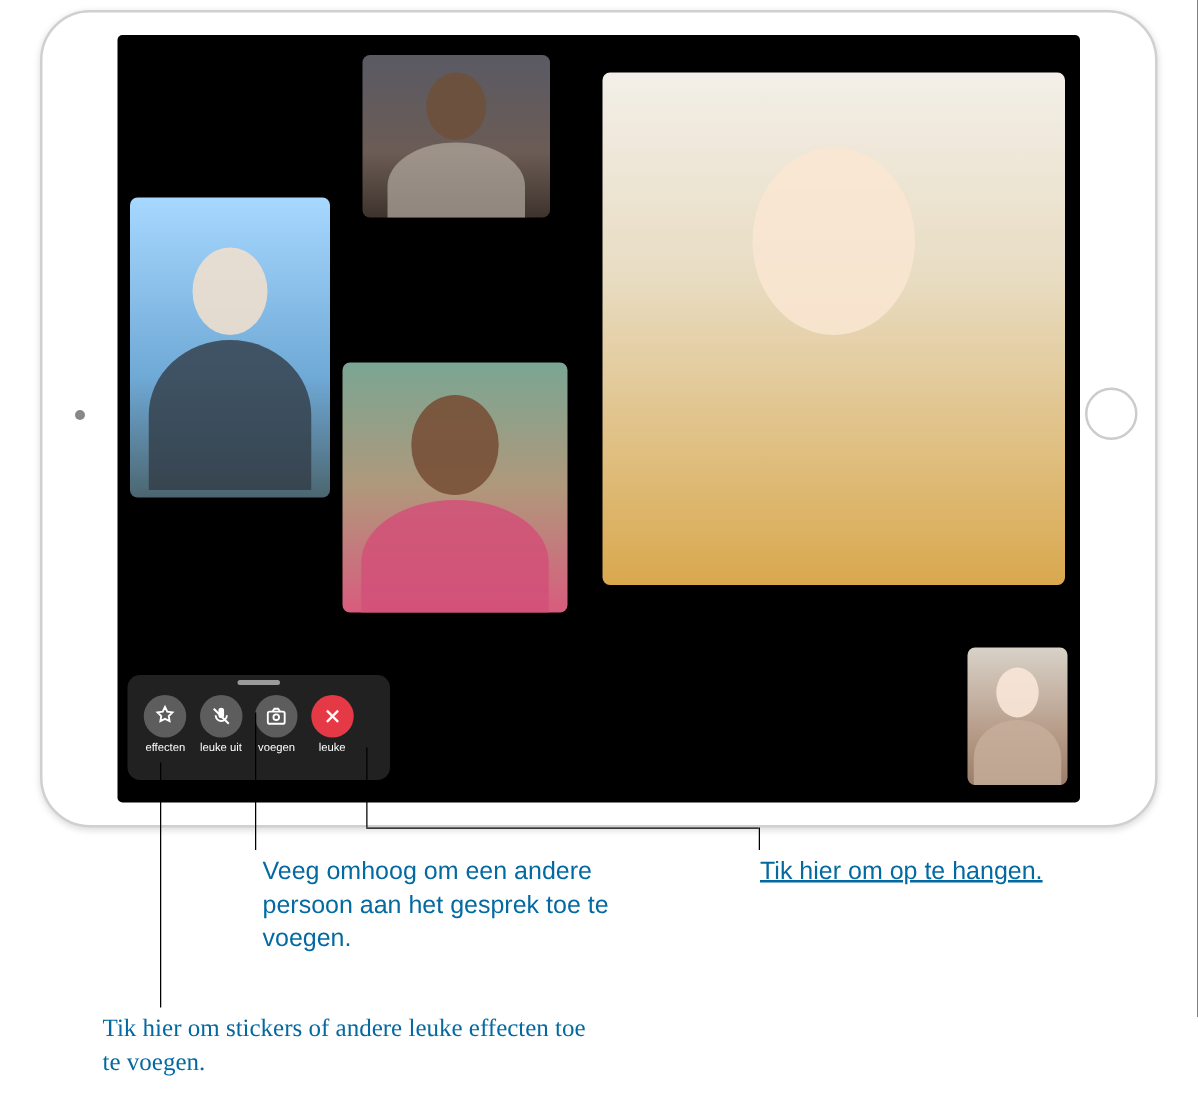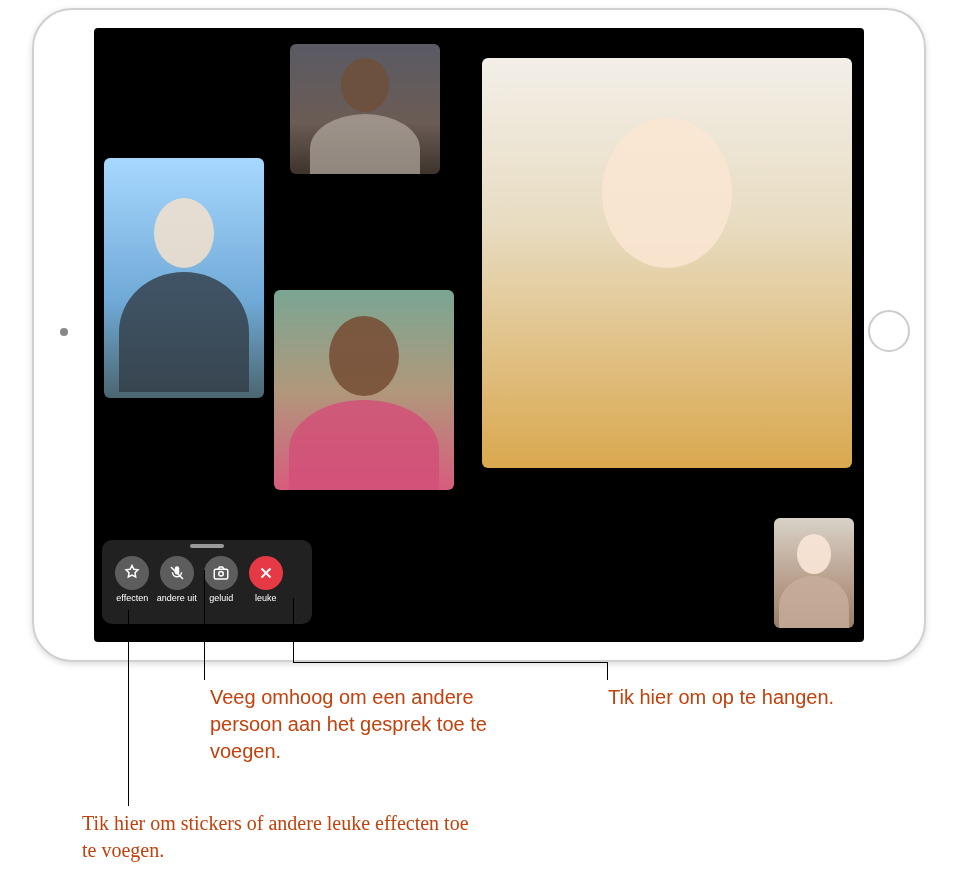--- a/index.html
+++ b/index.html
@@ -155,21 +155,21 @@
   .ctrl-btn svg { width: 18px; height: 18px; }
   
   .callout-line {
     position: absolute;
     background: #000;
   }
   .callout-text {
     position: absolute;
     font-size: 20px;
     line-height: 1.35;
-    color: #c2410c;
+    color: #0369a1;
   }
 </style>
 </head>
 <body>
 
 <div class="ipad-frame">
   <div class="camera-dot"></div>
   <div class="home-button"></div>
 
   <div class="screen">
@@ -221,32 +221,32 @@
       </div>
 
       <div class="ctrl">
         <div class="ctrl-btn">
           <svg viewBox="0 0 24 24" fill="currentColor">
             <rect x="9" y="3" width="6" height="11" rx="3"></rect>
             <path d="M6 11a6 6 0 0 0 12 0" stroke="#fff" stroke-width="2" fill="none"></path>
             <line x1="4" y1="4" x2="20" y2="20" stroke="#fff" stroke-width="2"></line>
           </svg>
         </div>
-        <span class="ctrl-label">andere uit</span>
+        <span class="ctrl-label">leuke uit</span>
       </div>
 
       <div class="ctrl">
         <div class="ctrl-btn">
           <svg viewBox="0 0 24 24" fill="none" stroke="currentColor" stroke-width="2">
             <rect x="3" y="7" width="18" height="13" rx="2"></rect>
             <path d="M8 7l2-3h4l2 3"></path>
             <path d="M9 13a3 3 0 1 0 6 0 3 3 0 0 0-6 0z"></path>
           </svg>
         </div>
-        <span class="ctrl-label">geluid</span>
+        <span class="ctrl-label">voegen</span>
       </div>
 
       <div class="ctrl">
         <div class="ctrl-btn stop">
           <svg viewBox="0 0 24 24" stroke="#fff" stroke-width="2.5">
             <line x1="6" y1="6" x2="18" y2="18"></line>
             <line x1="18" y1="6" x2="6" y2="18"></line>
           </svg>
         </div>
         <span class="ctrl-label">leuke</span>
@@ -259,15 +259,15 @@
 <div class="callout-line" style="left:128px; top:610px; width:1px; height:196px;"></div>
 
 <div class="callout-line" style="left:204px; top:570px; width:1px; height:110px;"></div>
 
 <div class="callout-line" style="left:293px; top:598px; width:1px; height:64px;"></div>
 <div class="callout-line" style="left:293px; top:662px; width:314px; height:1px;"></div>
 <div class="callout-line" style="left:607px; top:662px; width:1px; height:18px;"></div>
 
 <div class="callout-text" style="left:210px; top:684px; width:290px;">Veeg omhoog om een andere persoon aan het gesprek toe te voegen.</div>
 
-<div class="callout-text" style="left:608px; top:684px; width:290px;">Tik hier om op te hangen.</div>
+<div class="callout-text" style="left:608px; top:684px; width:290px;text-decoration:underline;">Tik hier om op te hangen.</div>
 
 <div class="callout-text" style="left:82px; top:810px; width:400px;font-family:Liberation Serif, serif;">Tik hier om stickers of andere leuke effecten toe te voegen.</div>
 
 </body></html>

